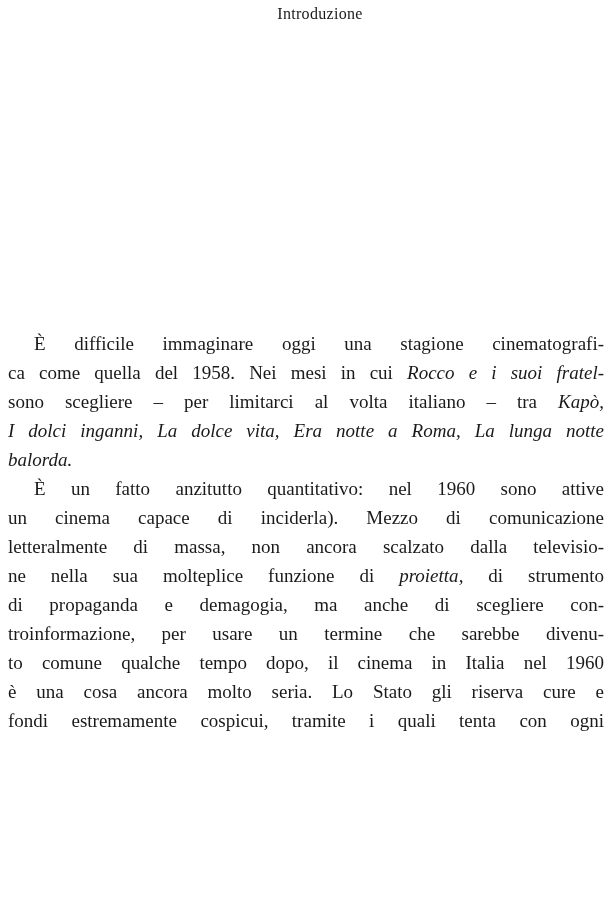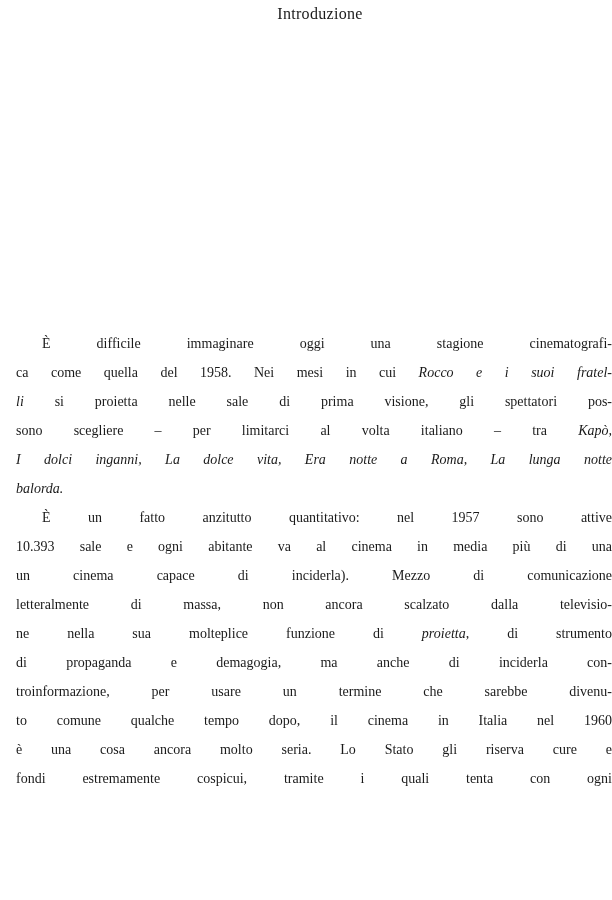--- a/index.html
+++ b/index.html
@@ -21,23 +21,23 @@
     top: 5px;
     left: 14px;
     width: 100%;
     text-align: center;
     font-size: 16px;
     letter-spacing: 0.3px;
   }
   .body-text {
     position: absolute;
     top: 329px;
-    left: 16px;
+    left: 8px;
     width: 596px;
-    font-size: 14px;
+    font-size: 19px;
     line-height: 29px;
   }
   .paragraph { margin: 0; }
   .line {
     text-align: justify;
     text-align-last: justify;
     white-space: normal;
   }
   .line.no-justify {
     text-align-last: left;
@@ -49,31 +49,29 @@
 </style>
 </head>
 <body>
 
 <div class="page">
   <div class="title">Introduzione</div>
   <div class="body-text">
       <div class="paragraph">
         <div class="line indent"><span>È difficile immaginare oggi una stagione cinematografi-</span></div>
         <div class="line"><span>ca come quella del 1958. Nei mesi in cui </span><i>Rocco e i suoi fratel-</i></div>
-        <div class="line"><i>li</i><span> si proietta nelle sale di prima visione, gli spettatori pos-</span></div>
         <div class="line"><span>sono scegliere – per limitarci al volta italiano – tra </span><i>Kapò,</i></div>
         <div class="line"><i>I dolci inganni, La dolce vita, Era notte a Roma, La lunga notte</i></div>
         <div class="line no-justify"><i>balorda.</i></div>
       </div>
       <div class="paragraph">
-        <div class="line indent"><span>È un fatto anzitutto quantitativo: nel 1957 sono attive</span></div>
-        <div class="line"><span>10.393 sale e ogni abitante va al cinema in media più di una</span></div>
+        <div class="line indent"><span>È un fatto anzitutto quantitativo: nel 1960 sono attive</span></div>
         <div class="line"><span>un cinema capace di inciderla). Mezzo di comunicazione</span></div>
         <div class="line"><span>letteralmente di massa, non ancora scalzato dalla televisio-</span></div>
         <div class="line"><span>ne nella sua molteplice funzione di </span><i>proietta</i><span>, di strumento</span></div>
-        <div class="line"><span>di propaganda e demagogia, ma anche di inciderla con-</span></div>
+        <div class="line"><span>di propaganda e demagogia, ma anche di scegliere con-</span></div>
         <div class="line"><span>troinformazione, per usare un termine che sarebbe divenu-</span></div>
         <div class="line"><span>to comune qualche tempo dopo, il cinema in Italia nel 1960</span></div>
         <div class="line"><span>è una cosa ancora molto seria. Lo Stato gli riserva cure e</span></div>
         <div class="line"><span>fondi estremamente cospicui, tramite i quali tenta con ogni</span></div>
       </div>
     </div>
 </div>
 
 </body></html>

